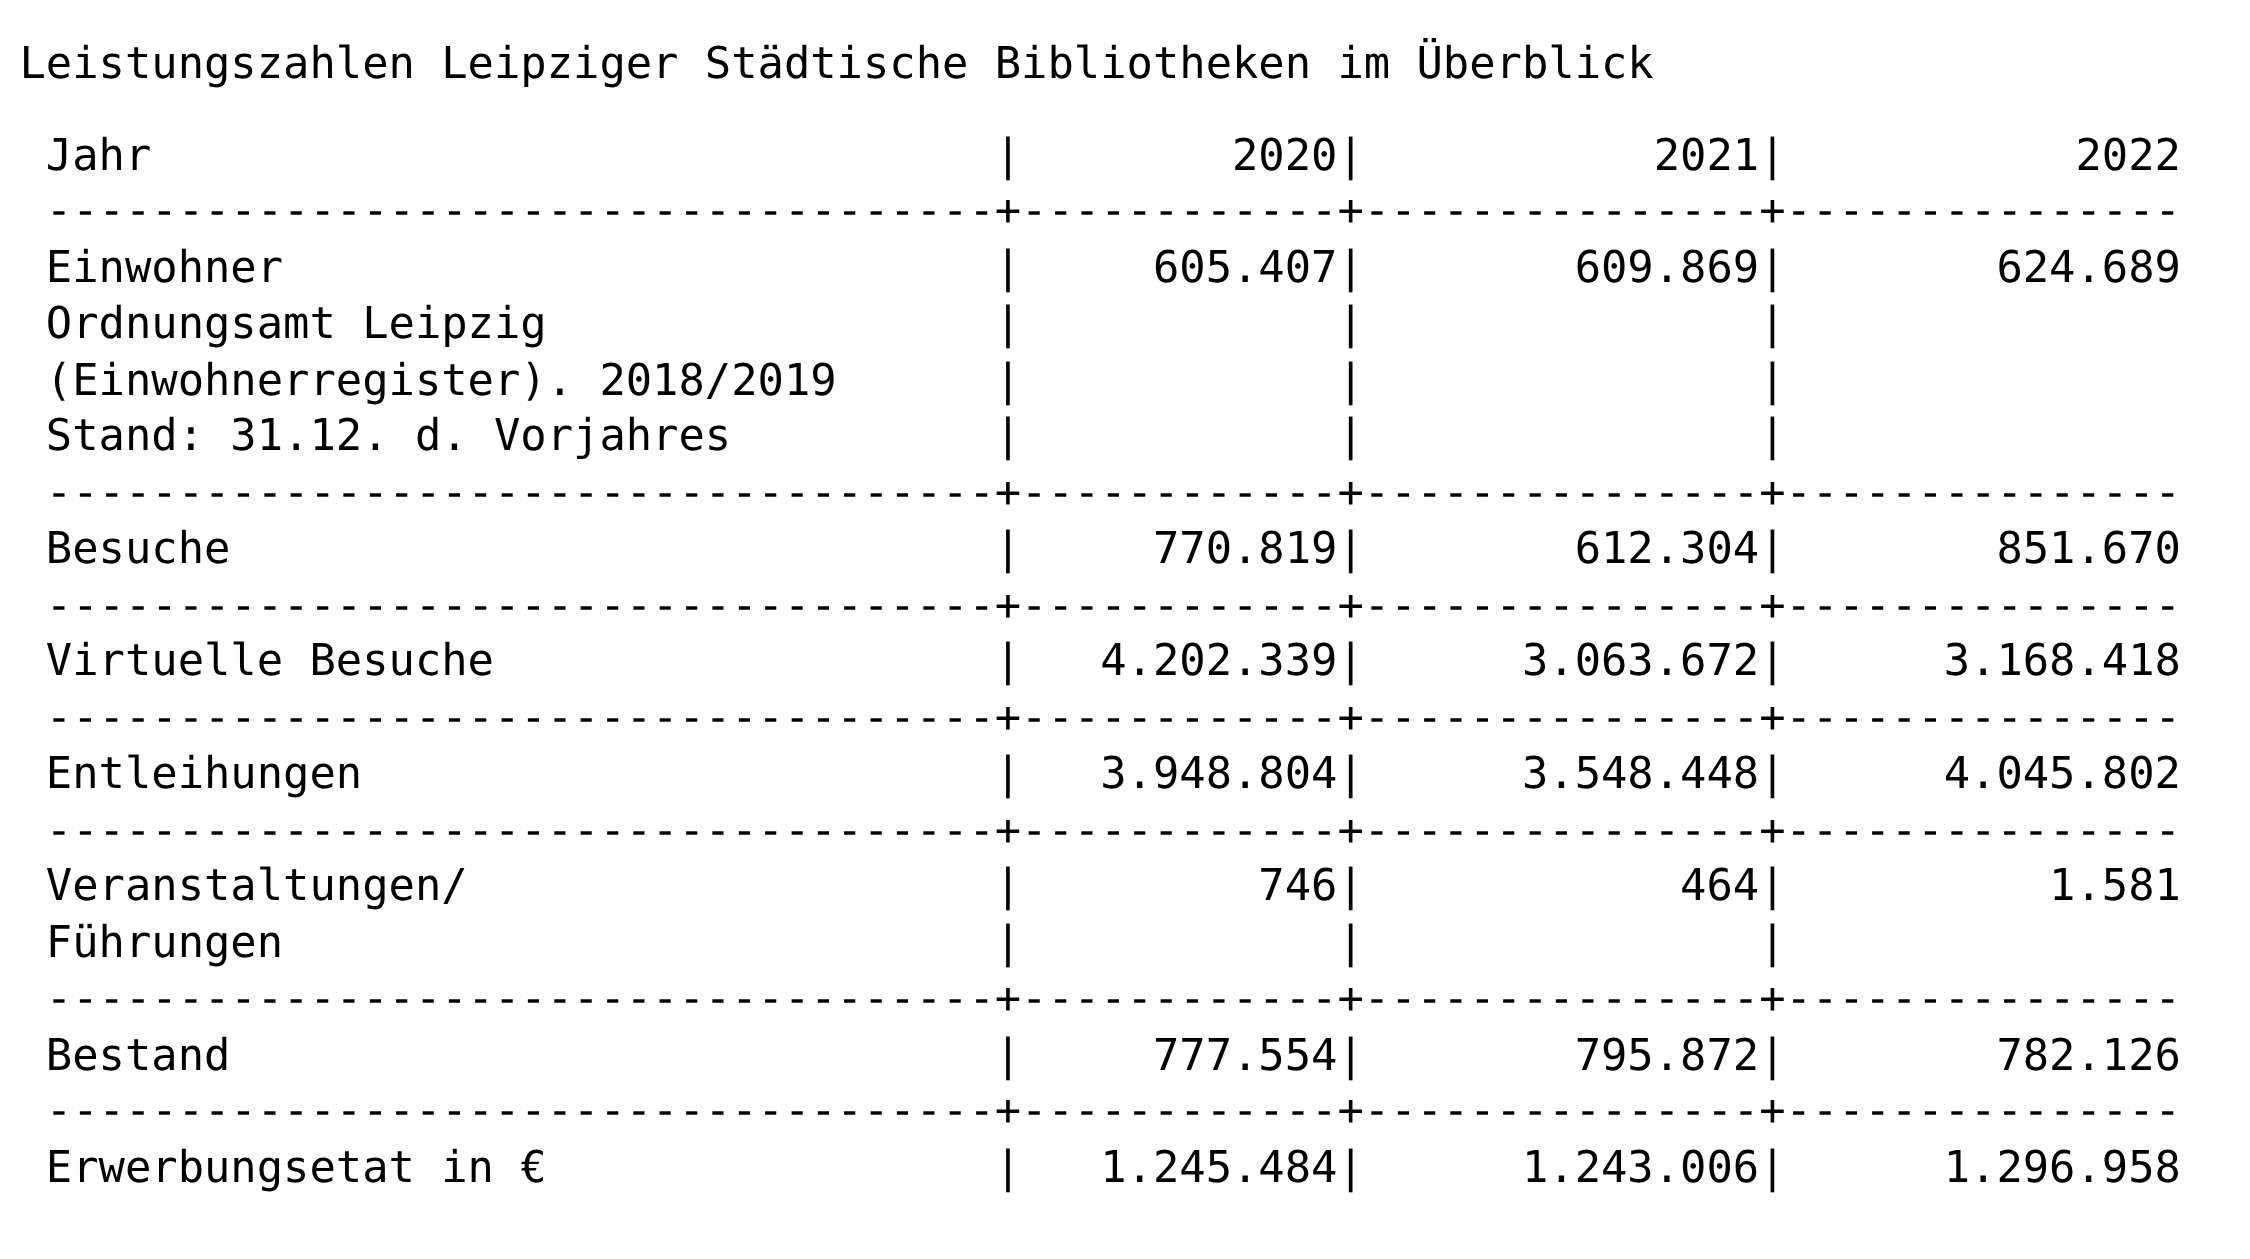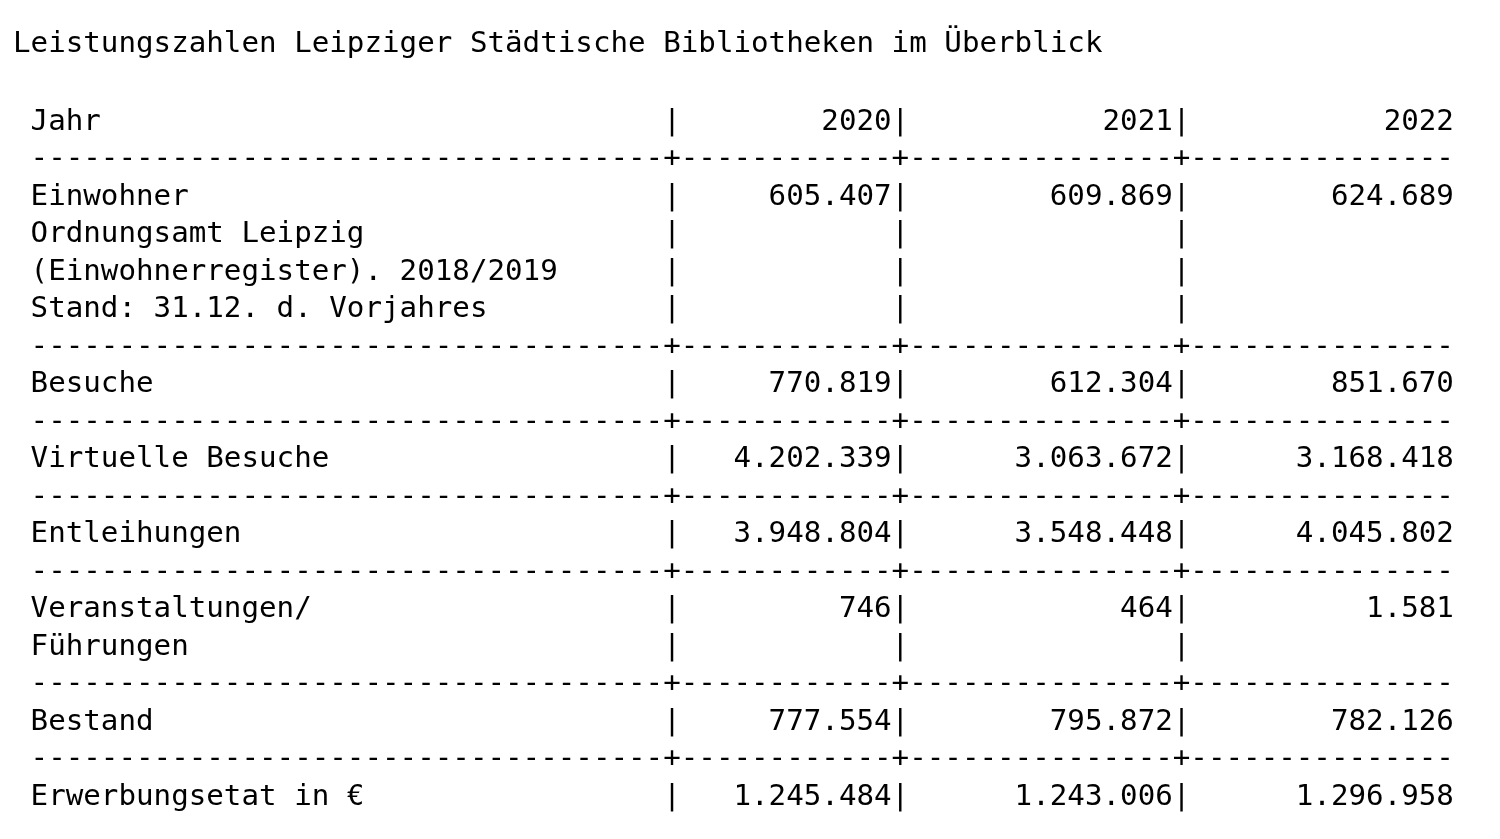--- a/index.html
+++ b/index.html
@@ -22,21 +22,21 @@
     line-height: 37.5px;
     color: #000000;
   }
   .title-line {
     white-space: pre;
     font-family: inherit;
     font-size: inherit;
     line-height: inherit;
   }
   pre.report {
-    margin: 40px 0 0 0;
+    margin: 23px 0 0 0;
     padding: 0;
     font-family: inherit;
     font-size: inherit;
     line-height: inherit;
     white-space: pre;
   }
 </style>
 </head>
 <body style="background: rgb(255, 255, 255);">
 

